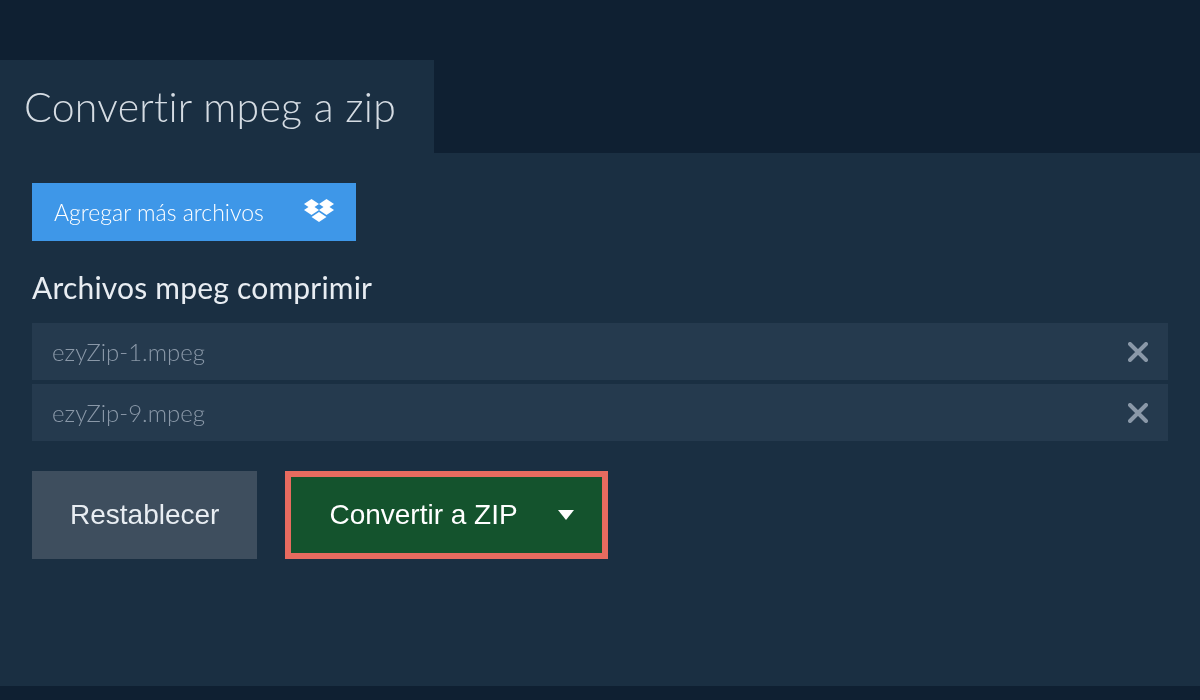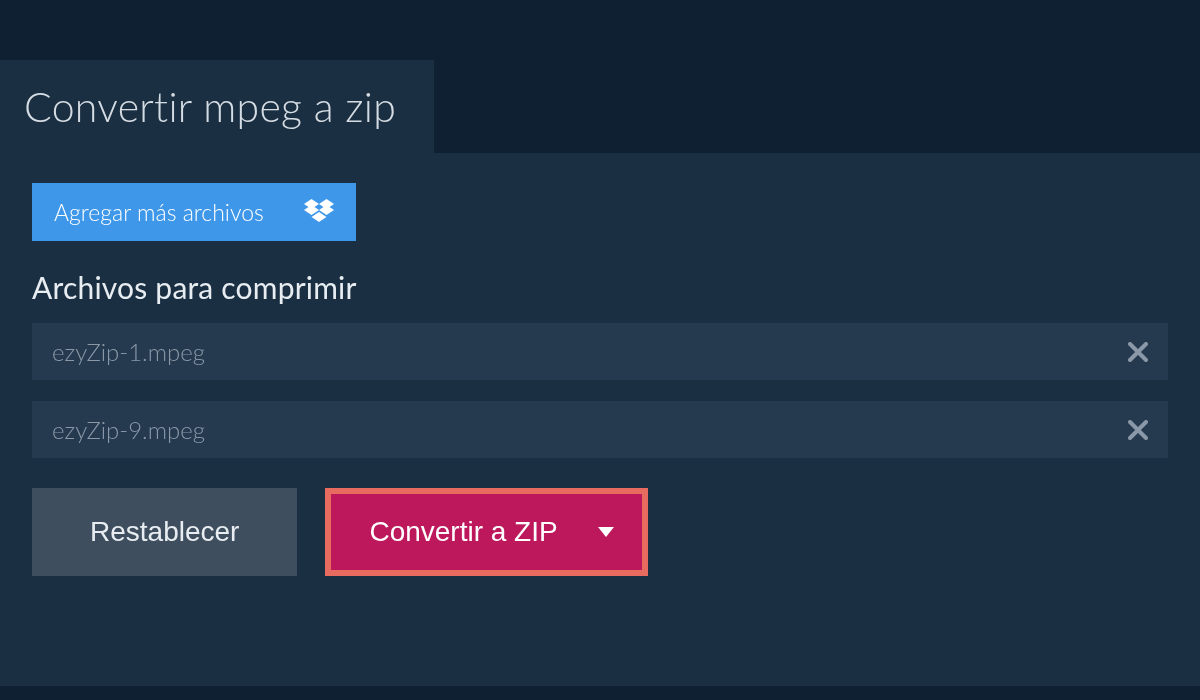--- a/index.html
+++ b/index.html
@@ -52,21 +52,21 @@
       color: #e8edf2;
       font-size: 30px;
       font-weight: 400;
       margin-top: 28px;
       margin-bottom: 18px;
       letter-spacing: 0.2px;
     }
     .file-list {
       display: flex;
       flex-direction: column;
-      gap: 21px;
+      gap: 4px;
     }
     .file-row {
       display: flex;
       align-items: center;
       justify-content: space-between;
       background-color: #253a4e;
       padding: 14px 20px;
       color: #8a98a8;
       font-size: 24px;
       font-weight: 300;
@@ -83,34 +83,34 @@
       display: flex;
       gap: 28px;
       margin-top: 30px;
       align-items: stretch;
     }
     .reset-btn {
       background-color: #3e4e5e;
       color: #e8edf2;
       font-size: 28px;
       font-weight: 300;
-      padding: 22px 58px;
+      padding: 22px 38px;
       cursor: pointer;
       border: none;
       display: inline-flex;
       align-items: center;
       text-align: center;
     }
     .convert-btn-wrapper {
       border: 6px solid #e86b5f;
       background-color: #e86b5f;
       display: inline-flex;
     }
     .convert-btn {
-      background-color: #be185d;
+      background-color: #14532d;
       color: #ffffff;
       font-size: 28px;
       font-weight: 400;
       padding: 22px 28px 22px 38px;
       cursor: pointer;
       border: none;
       display: inline-flex;
       align-items: center;
       gap: 40px;
     }
@@ -147,21 +147,21 @@
         <path d="M7.5 0 L0 5 L7.5 10 L15 5 Z"></path>
         <path d="M22.5 0 L15 5 L22.5 10 L30 5 Z"></path>
         <path d="M0 11 L7.5 16 L15 11 L7.5 6 Z"></path>
         <path d="M30 11 L22.5 16 L15 11 L22.5 6 Z"></path>
         <path d="M7.5 18 L15 23 L22.5 18 L15 13 Z"></path>
       </svg>
     </span>
   </div>
 
   <div class="section-heading">
-    <span>Archivos para comprimir</span>
+    <span>Archivos mpeg comprimir</span>
   </div>
 
   <div class="file-list">
     <div class="file-row">
       <span>ezyZip-1.mpeg</span>
       <span class="close-icon">
         <svg width="20" height="20" viewBox="0 0 20 20" fill="#8a98a8">
           <path d="M2 2 L18 18 M18 2 L2 18" stroke="#8a98a8" stroke-width="4" stroke-linecap="round"></path>
         </svg>
       </span>

